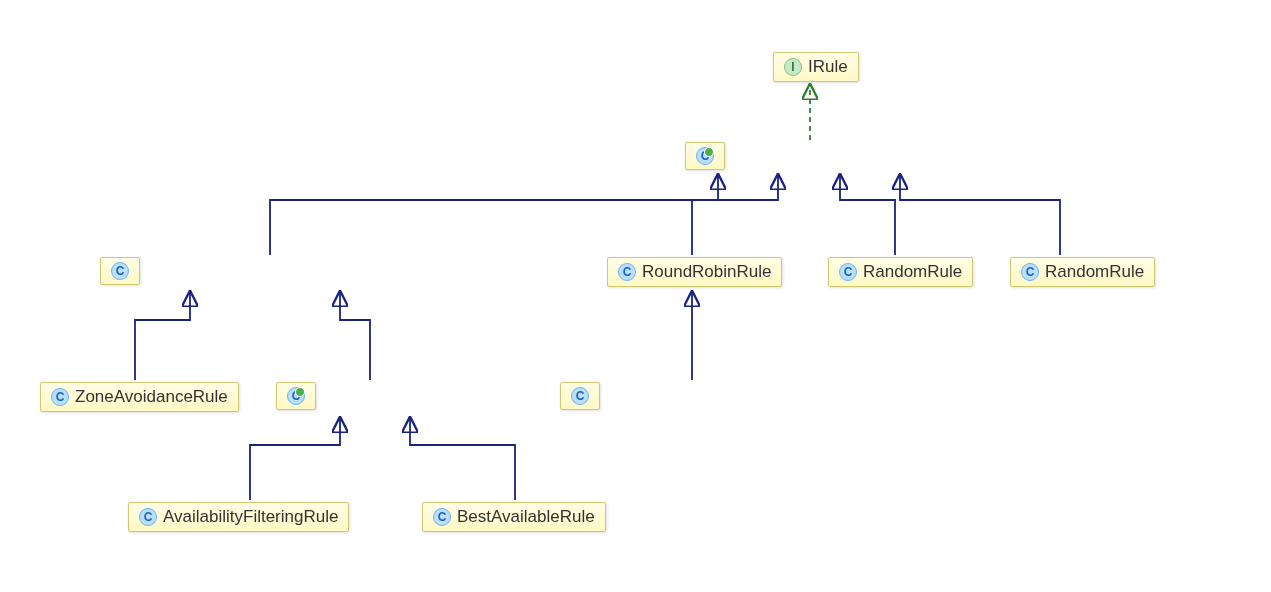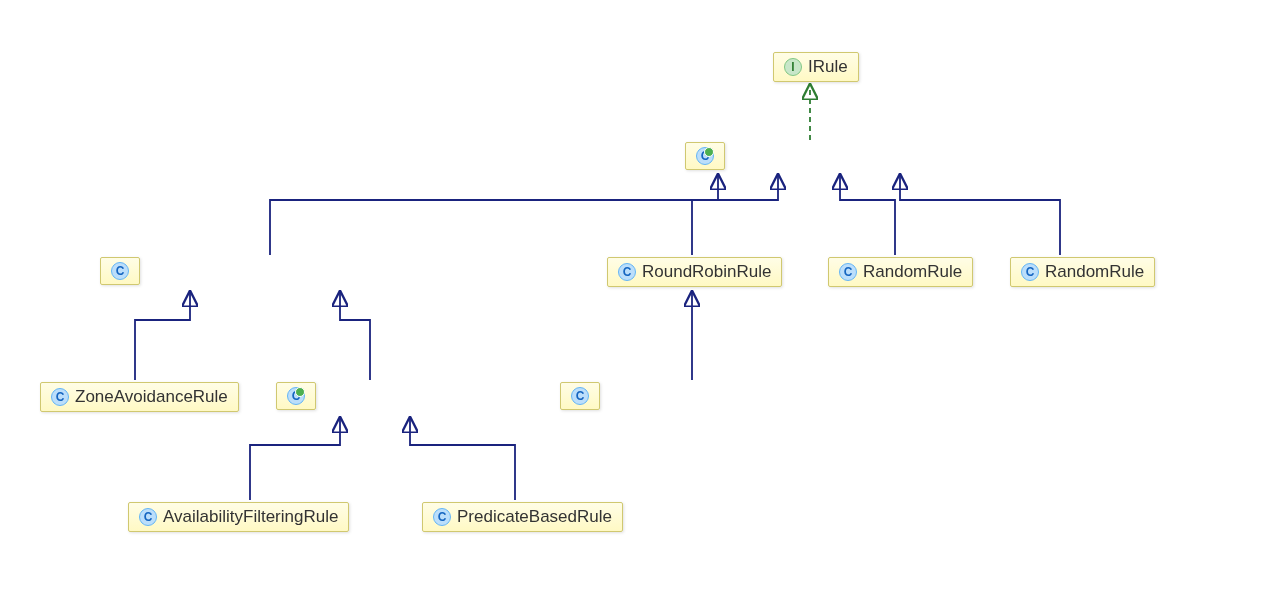--- a/index.html
+++ b/index.html
@@ -136,14 +136,14 @@
   <span class="icon icon-c">C</span>
 </div>
 
 <div class="node" style="left:128px; top:502px;">
   <span class="icon icon-c">C</span>
   <span>AvailabilityFilteringRule</span>
 </div>
 
 <div class="node" style="left:422px; top:502px;">
   <span class="icon icon-c">C</span>
-  <span>PredicateBasedRule</span>
+  <span>BestAvailableRule</span>
 </div>
 
 </body></html>

